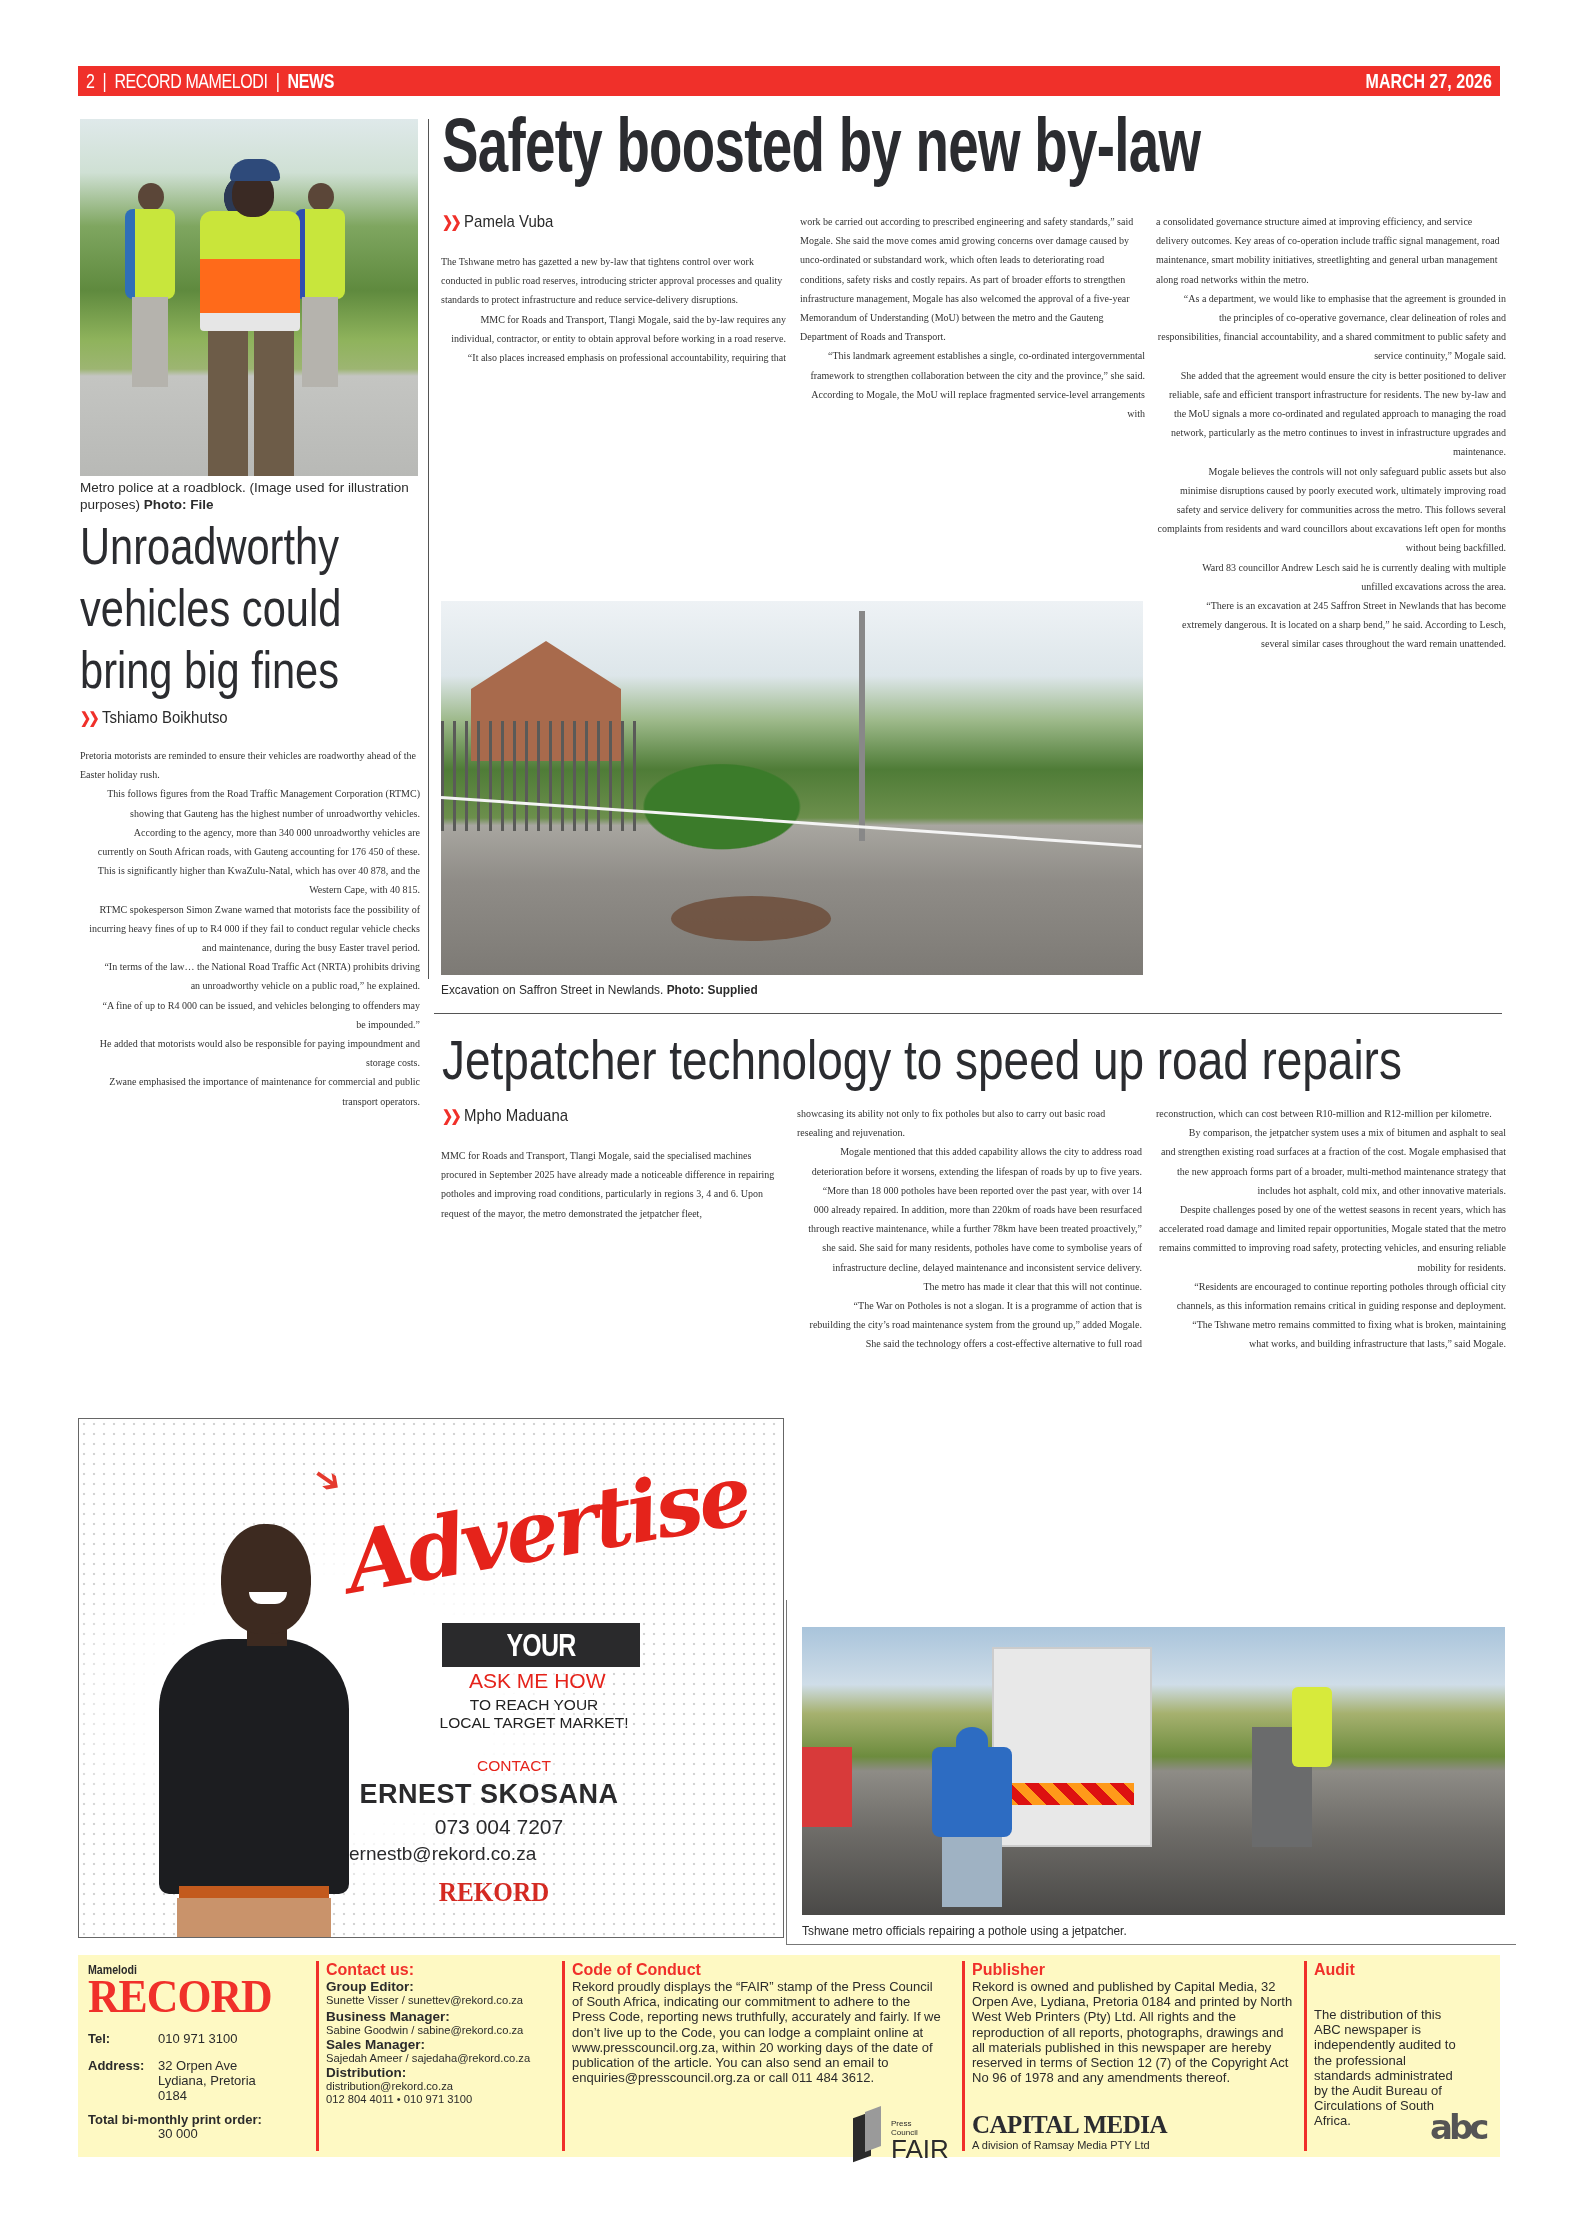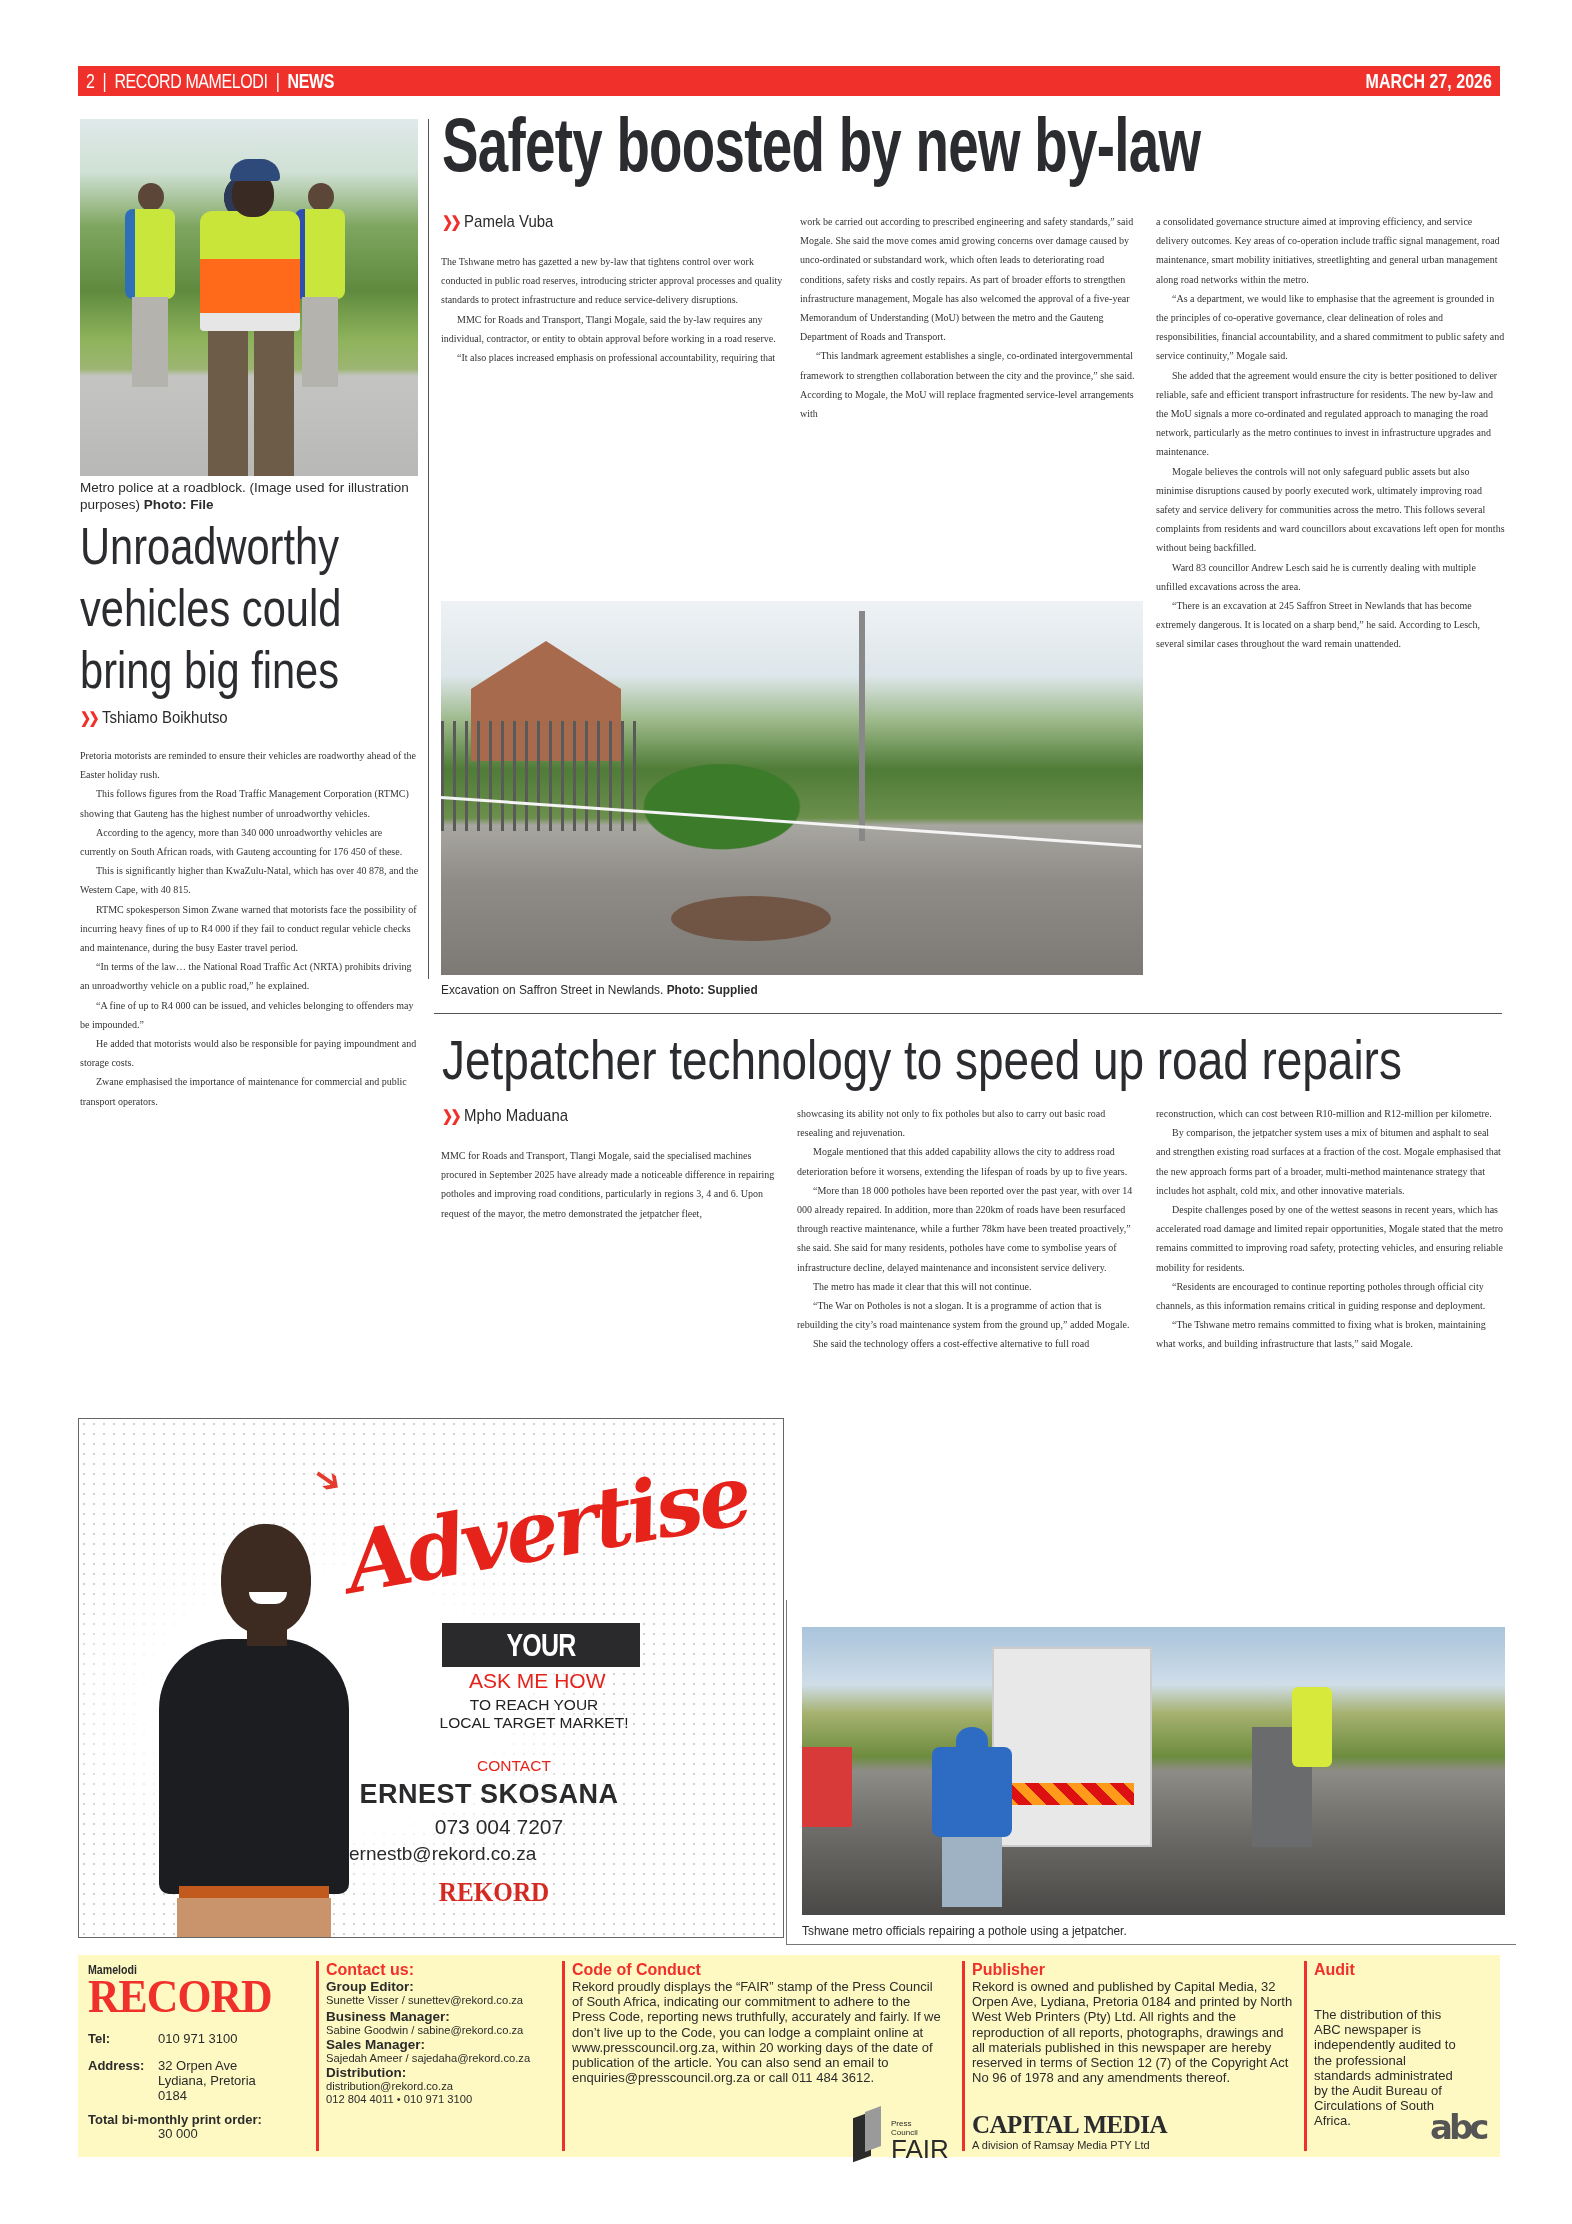--- a/index.html
+++ b/index.html
@@ -70,21 +70,21 @@
   .headline-jet { left: 442px; top: 1027px; font-family: "Liberation Sans", sans-serif; font-size: 56px; line-height: 66px;
     color: #2b2c30; transform: scaleX(0.82); transform-origin: left top; white-space: nowrap; }
 
   .byline { font-family: "Liberation Sans", sans-serif; font-size: 17px; color: #2b2b2b; white-space: nowrap;
     transform: scaleX(0.88); transform-origin: left center; }
   .byline .chev { color: #f0302a; font-weight: bold; font-size: 15px; margin-right: 6px; letter-spacing: -3px; }
 
   
   .col { font-family: "Liberation Serif", serif; font-size: 10px; line-height: 19.2px; color: #333; text-align: left; }
   .col p { text-indent: 0; }
-  .col p + p { text-indent: 16px; }
+  .col p + p { text-indent: 16px; text-align: right; }
   .col p.cont { text-indent: 0; }
 
   
   .ad { left: 78px; top: 1418px; width: 706px; height: 520px; border: 1px solid #666; overflow: hidden;
     background:
       radial-gradient(circle, #d3d3d3 1.2px, transparent 1.6px) 0 0/10px 10px,
       #ffffff; }
   .ad .fade { position:absolute; left:0; top:0; width:100%; height:100%; background: radial-gradient(ellipse 40% 40% at 35% 55%, #fff 0 60%, rgba(255,255,255,0.0) 100%); }
   .ad .person { position:absolute; left: 80px; top: 105px; width: 190px; height: 415px; }
   .ad .person .head { position:absolute; left: 62px; top: 0; width: 90px; height: 110px; background: #3d2a20; border-radius: 48% 48% 45% 45%; }

